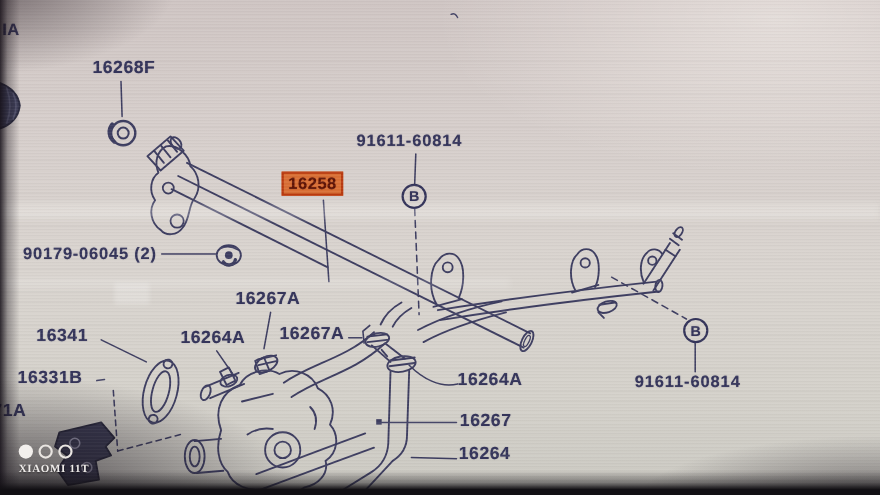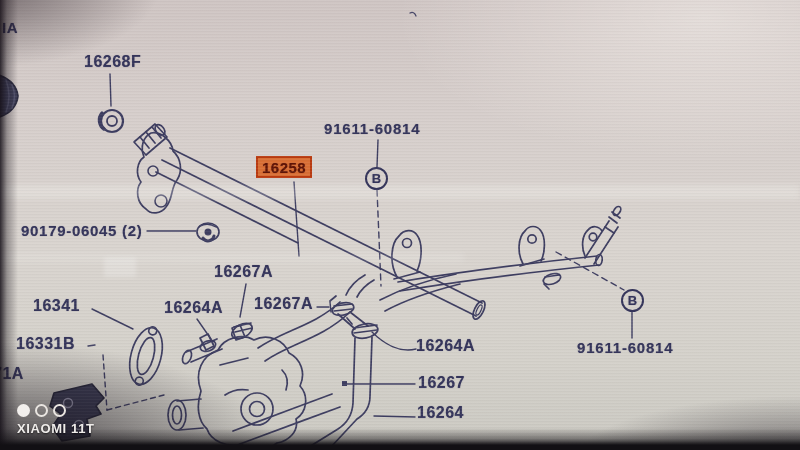--- a/index.html
+++ b/index.html
@@ -58,22 +58,22 @@
     text-shadow:0 0 1px rgba(52,52,90,.5);
   }
   .callout.top{left:365px;top:167px;}
   .callout.bottom{left:621px;top:289px;}
 
   .wm{position:absolute;left:17px;top:403px;z-index:6;}
   .wm .dots{display:flex;gap:5px;align-items:center;height:14px;}
   .wm .dot{width:13px;height:13px;border-radius:50%;box-sizing:border-box;}
   .wm .dot.full{background:#f2efec;}
   .wm .dot.ring{border:2.5px solid #e9e5e1;}
-  .wm .brand{margin-top:4px;color:#efecea;font-weight:700;font-size:13px;letter-spacing:.6px;
-    text-shadow:0 1px 2px rgba(0,0,0,.6);}
+  .wm .brand{margin-top:4px;color:#efecea;font-weight:700;font-size:10px;letter-spacing:.6px;
+    text-shadow:0 1px 2px rgba(0,0,0,.6);font-family:Liberation Serif, serif;}
 </style>
 </head>
 <body>
 
 <div class="screen">
 
   <svg class="art" width="800" height="450" viewBox="0 0 800 450">
     <g stroke="#3d3d60" stroke-width="1.7" fill="none" stroke-linecap="round" stroke-linejoin="round">
 
       <g stroke-width="1.4">

